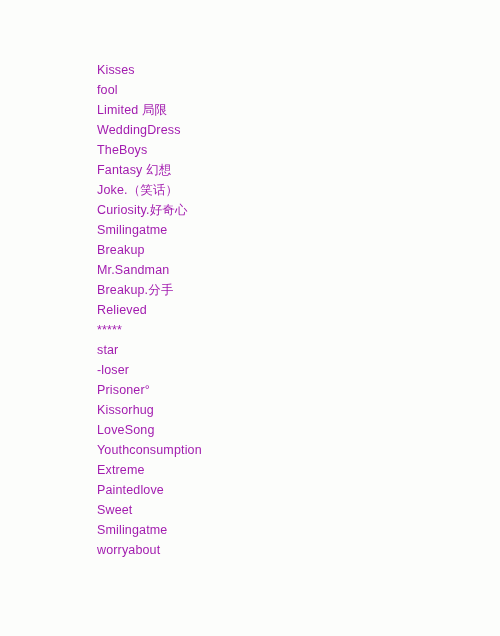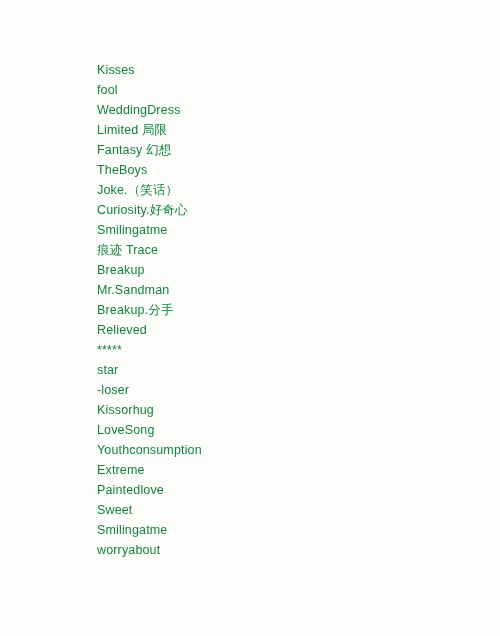--- a/index.html
+++ b/index.html
@@ -21,47 +21,47 @@
     top: 60px;
     width: 380px;
     margin: 0;
     padding: 0;
     list-style: none;
   }
   #name-list li {
     height: 20px;
     line-height: 20px;
     font-size: 12.5px;
-    color: #15803d;
+    color: #a21caf;
     letter-spacing: 0.15px;
     white-space: nowrap;
     -webkit-font-smoothing: antialiased;
   }
 </style>
 </head>
 <body>
 
 <ul id="name-list">
     <li>Kisses</li>
     <li>fool</li>
+    <li>Limited 局限</li>
     <li>WeddingDress</li>
-    <li>Limited 局限</li>
+    <li>TheBoys</li>
     <li>Fantasy 幻想</li>
-    <li>TheBoys</li>
     <li>Joke.（笑话）</li>
     <li>Curiosity.好奇心</li>
     <li>Smilingatme</li>
-    <li>痕迹 Trace</li>
     <li>Breakup</li>
     <li>Mr.Sandman</li>
     <li>Breakup.分手</li>
     <li>Relieved</li>
     <li>*****</li>
     <li>star</li>
     <li>-loser</li>
+    <li>Prisoner°</li>
     <li>Kissorhug</li>
     <li>LoveSong</li>
     <li>Youthconsumption</li>
     <li>Extreme</li>
     <li>Paintedlove</li>
     <li>Sweet</li>
     <li>Smilingatme</li>
     <li>worryabout</li>
   </ul>
 

